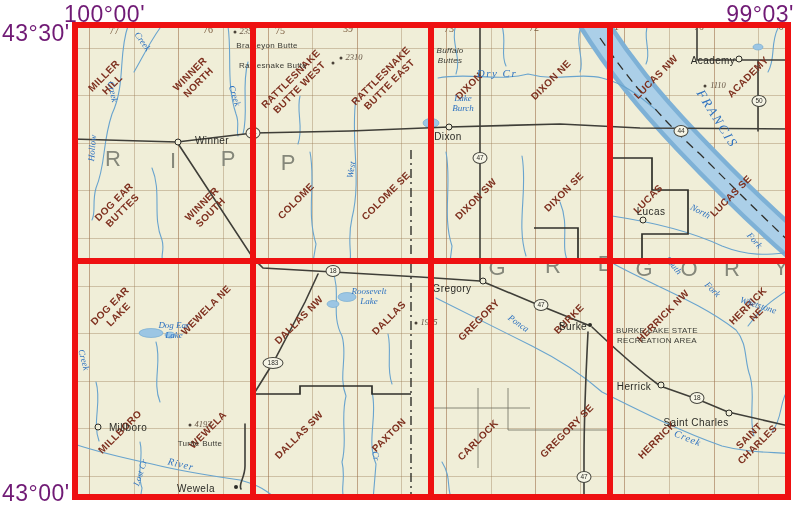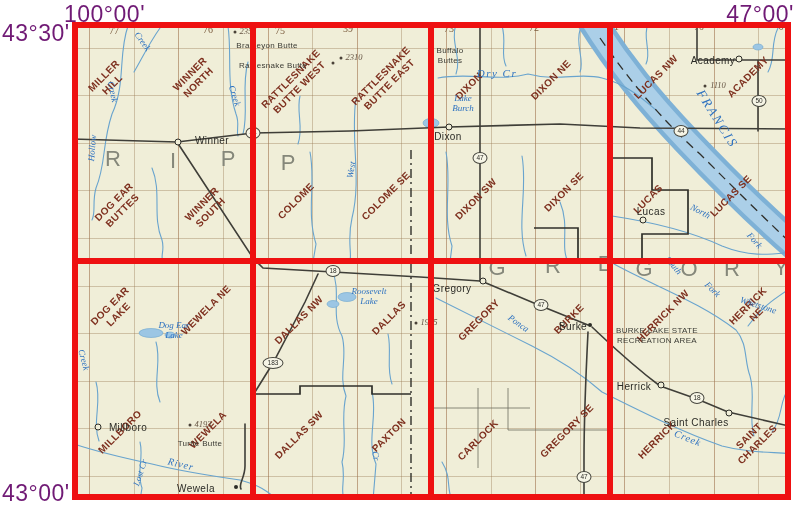--- a/index.html
+++ b/index.html
@@ -30,21 +30,21 @@
   .shield{width:13px;height:10px;border:1px solid #44443c;border-radius:50%;background:#f6f5e6;
           font:400 6.5px/9px "Liberation Sans",sans-serif;color:#2b2b26;text-align:center;}
   .shield.wide{width:19px;}
 </style>
 </head>
 <body>
 
 <div id="stage">
 
   <div class="corner" style="left:64px;top:1px">100°00'</div>
-  <div class="corner" style="right:6px;top:1px">47°00'</div>
+  <div class="corner" style="right:6px;top:1px">99°03'</div>
   <div class="corner" style="left:2px;top:20px">43°30'</div>
   <div class="corner" style="left:2px;top:480px">43°00'</div>
 
   <div id="map-clip">
     <div id="map-bg"></div>
 
     <svg id="gfx" width="800" height="511" viewBox="0 0 800 511">
 
       <g>
         <path d="M590,18 C620,66 650,102 686,140 C722,178 760,216 802,252" fill="none" stroke="#7eb1d6" stroke-width="30" stroke-linecap="round"></path>
@@ -189,21 +189,21 @@
         <div class="lbl town" style="left: 634px; top: 387px; transform: translate(-50%, -50%);">Herrick</div>
         <div class="lbl marker ring" style="left: 661px; top: 385px; transform: translate(-50%, -50%);"></div>
         <div class="lbl town" style="left: 696px; top: 423px; transform: translate(-50%, -50%);">Saint Charles</div>
         <div class="lbl marker ring" style="left: 729px; top: 413px; transform: translate(-50%, -50%);"></div>
         <div class="lbl town" style="left: 128px; top: 428px; transform: translate(-50%, -50%);">Millboro</div>
         <div class="lbl marker ring" style="left: 98px; top: 427px; transform: translate(-50%, -50%);"></div>
         <div class="lbl town" style="left: 196px; top: 489px; transform: translate(-50%, -50%);">Wewela</div>
         <div class="lbl marker dot" style="left: 236px; top: 487px; transform: translate(-50%, -50%);"></div>
         <div class="lbl feature" style="left: 267px; top: 46px; transform: translate(-50%, -50%);">Bradleyon Butte</div>
         <div class="lbl feature" style="left: 273px; top: 66px; transform: translate(-50%, -50%);">Rattlesnake Butte</div>
-        <div class="lbl feature" style="left: 450px; top: 56px; transform: translate(-50%, -50%);">Buffalo
+        <div class="lbl feature" style="left: 450px; top: 56px; transform: translate(-50%, -50%); font-style: italic;">Buffalo
 Buttes</div>
         <div class="lbl feature" style="left: 200px; top: 444px; transform: translate(-50%, -50%);">Turtle Butte</div>
         <div class="lbl feature" style="left: 657px; top: 336px; transform: translate(-50%, -50%);">BURKE LAKE STATE
 RECREATION AREA</div>
         <div class="lbl water" style="left: 142px; top: 42px; transform: translate(-50%, -50%) rotate(55deg); font-size: 9px; letter-spacing: 0px;">Creek</div>
         <div class="lbl water" style="left: 112px; top: 92px; transform: translate(-50%, -50%) rotate(78deg); font-size: 9px; letter-spacing: 0px;">Creek</div>
         <div class="lbl water" style="left: 234px; top: 96px; transform: translate(-50%, -50%) rotate(72deg); font-size: 9px; letter-spacing: 0px;">Creek</div>
         <div class="lbl water" style="left: 93px; top: 148px; transform: translate(-50%, -50%) rotate(-85deg); font-size: 9px; letter-spacing: 0px;">Hollow</div>
         <div class="lbl water" style="left: 497px; top: 73px; transform: translate(-50%, -50%); font-size: 11px; letter-spacing: 1.5px;">Dry Cr</div>
         <div class="lbl water" style="left: 463px; top: 104px; transform: translate(-50%, -50%); font-size: 9px; letter-spacing: 0px;">Lake

